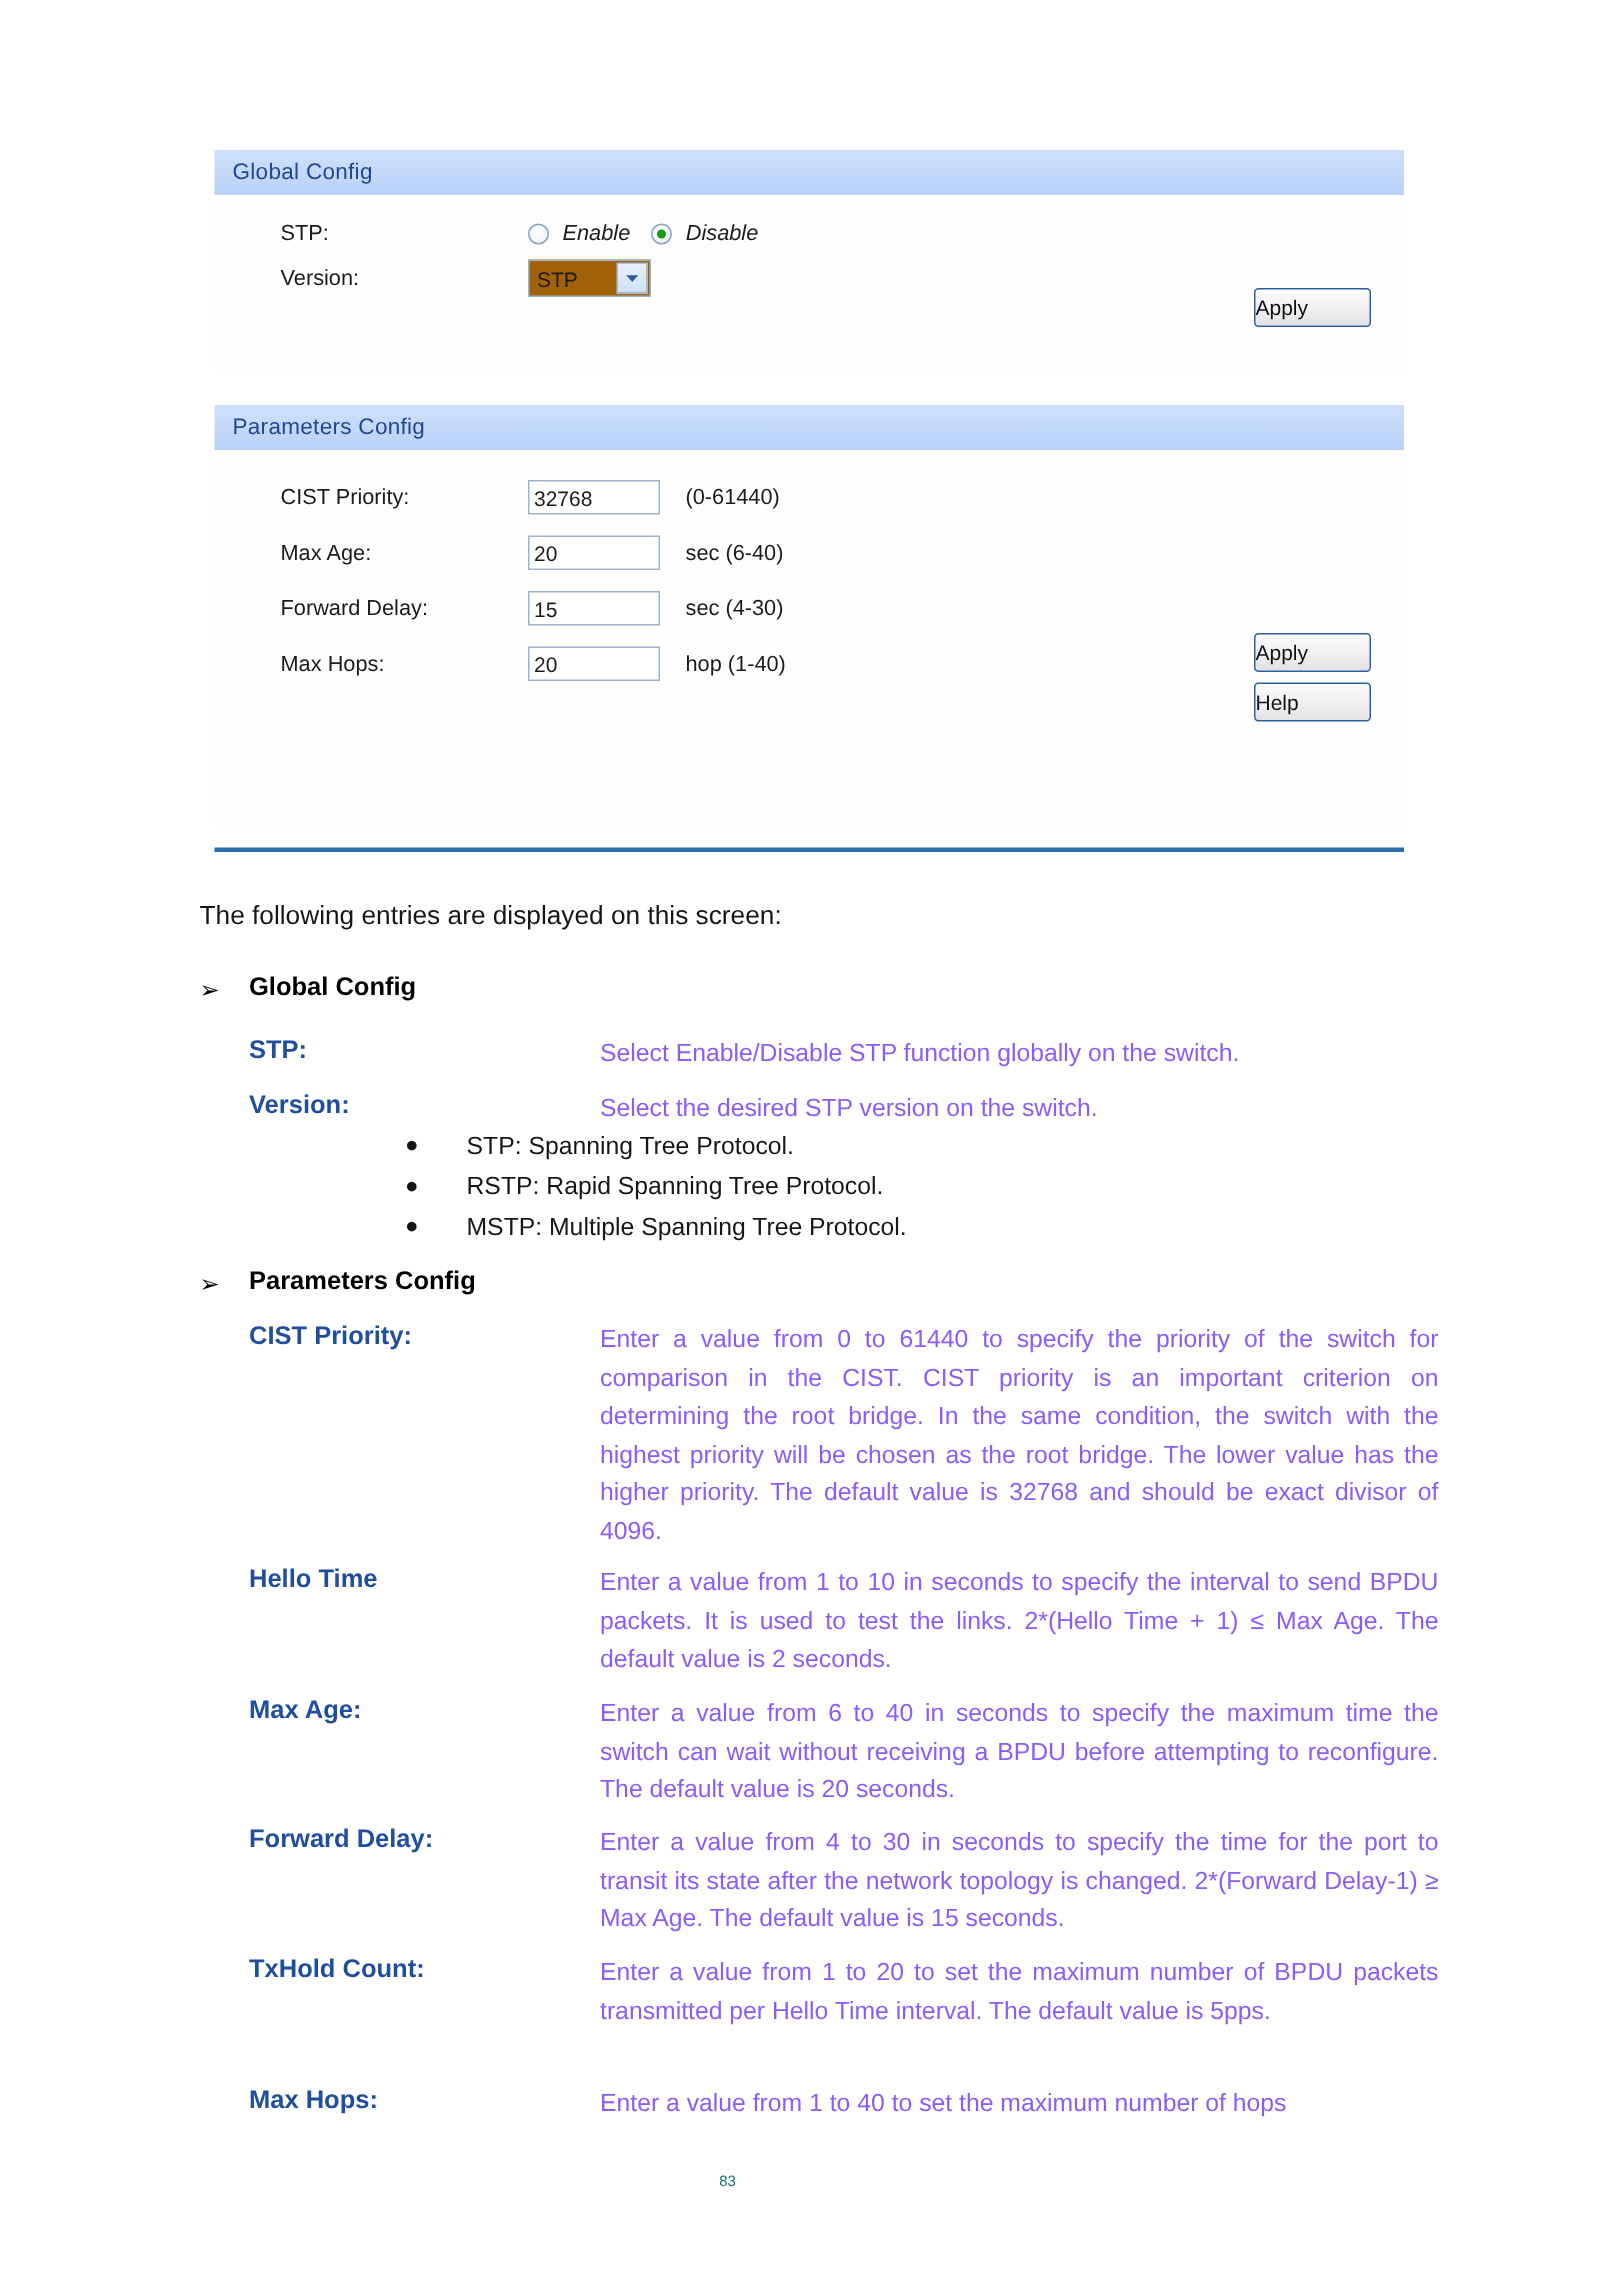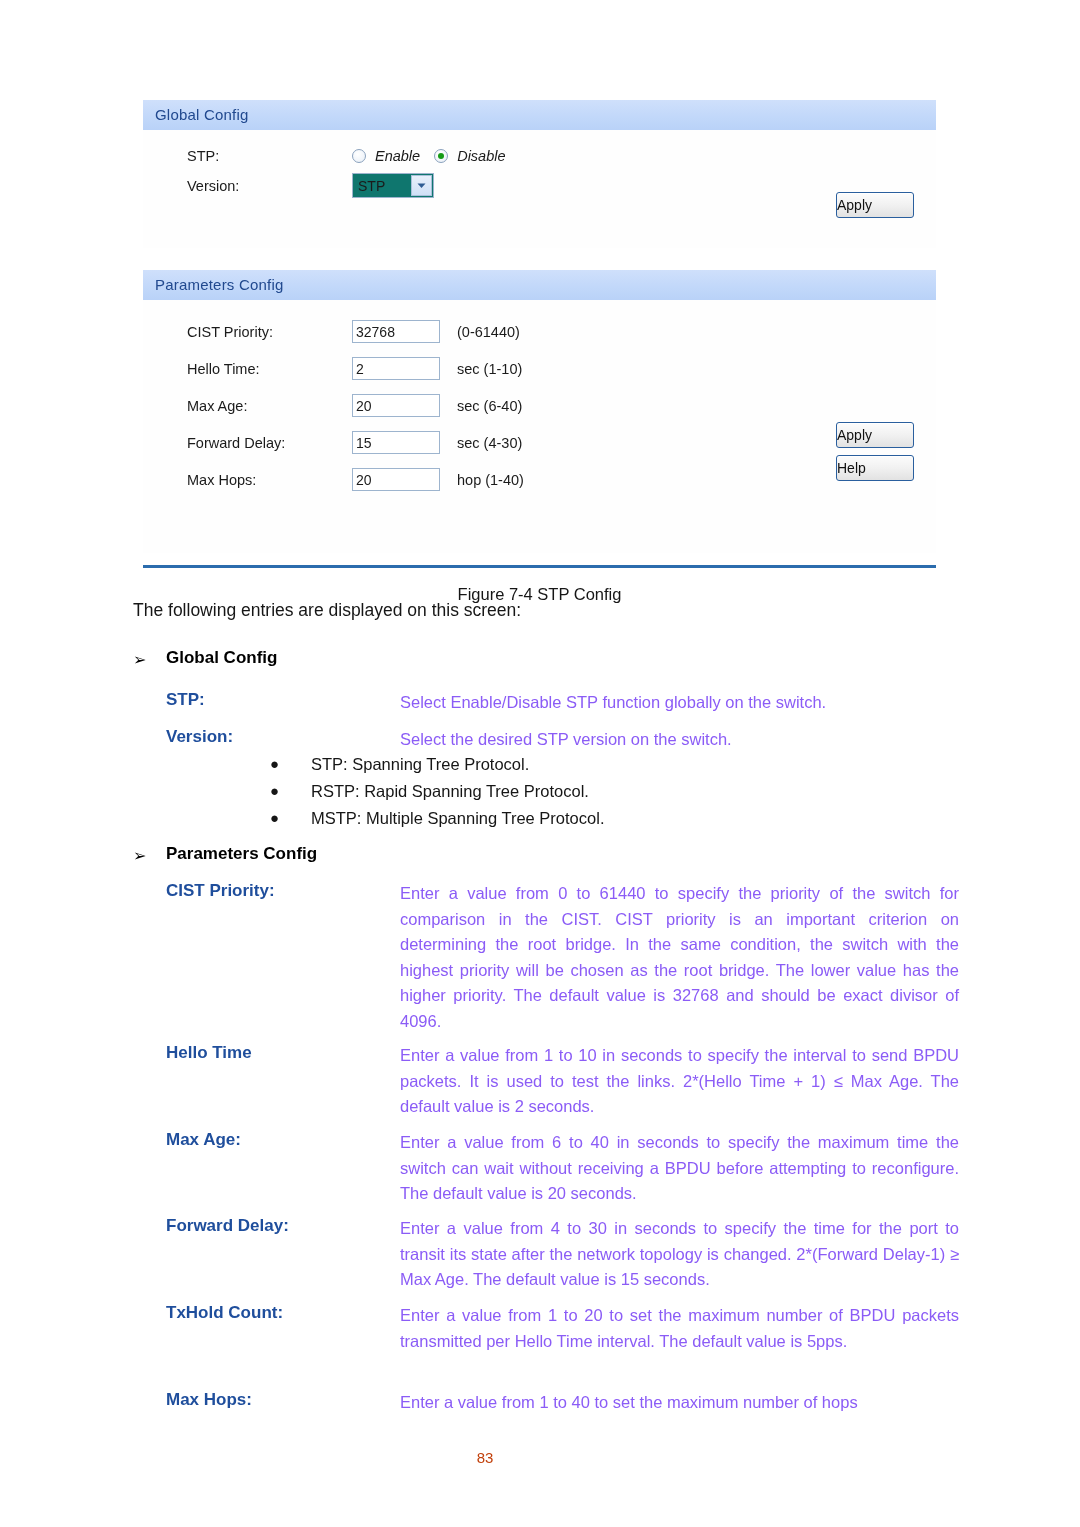--- a/index.html
+++ b/index.html
@@ -88,21 +88,21 @@
     width: 6px; height: 6px;
     border-radius: 50%;
     background: #159b16;
   }
   .radio-label { margin-left: 9px; font-size: 14.5px; color: #1b1b1b; font-style: italic; }
 
   
   .sel {
     width: 82px; height: 25px;
     border: 1px solid #9db4ce;
-    background: #0f766e;
+    background: #a16207;
     display: flex; align-items: center;
     position: relative;
   }
   .sel-text { font-size: 14px; padding-left: 5px; color: #1b1b1b; }
   .sel-arrow {
     position: absolute; right: 1px; top: 1px;
     width: 21px; height: 21px;
     background: linear-gradient(to bottom, #e8f0fb 0%, #cfe0f6 100%);
     border: 1px solid #a8bfda;
     display: flex; align-items: center; justify-content: center;
@@ -199,22 +199,22 @@
     position: absolute; left: 0; top: 0;
     font-size: 15px;
   }
   .bullet-row .btxt { position: absolute; left: 41px; top: 0; white-space: nowrap; }
 
   .page-number {
     position: absolute;
     left: 0; top: 1449px;
     width: 970px;
     text-align: center;
-    font-size: 15px;
-    color: #c2410c;
+    font-size: 10px;
+    color: #0f766e;
   }
 </style>
 </head>
 <body>
 
 <div class="figure">
 
   <div class="panel-header">Global Config</div>
   <div class="panel-body" style="height:118px;">
 
@@ -255,27 +255,20 @@
   <div class="panel-body" style="height:253px; padding-top:13px;">
 
     <div class="form-row">
       <div class="form-label">CIST Priority:</div>
       <div class="field-area">
         <input class="txt-input" type="text" readonly="" value="32768" style="">
         <span class="unit-hint">(0-61440)</span>
       </div>
     </div>
 
-    <div class="form-row">
-      <div class="form-label">Hello Time:</div>
-      <div class="field-area">
-        <input class="txt-input" type="text" readonly="" value="2" style="">
-        <span class="unit-hint">sec (1-10)</span>
-      </div>
-    </div>
 
     <div class="form-row">
       <div class="form-label">Max Age:</div>
       <div class="field-area">
         <input class="txt-input" type="text" readonly="" value="20" style="">
         <span class="unit-hint">sec (6-40)</span>
       </div>
     </div>
 
     <div class="form-row">
@@ -295,21 +288,20 @@
       </div>
     </div>
 
     <div class="btn-stack" style="right:22px; top:122px;">
       <div class="btn">Apply</div>
       <div class="btn">Help</div>
     </div>
   </div>
 
   <div class="figure-rule"></div>
-  <div class="figure-caption">Figure 7-4 STP Config</div>
 </div>
 
 <div class="doc">
 
   <div class="intro">The following entries are displayed on this screen:</div>
 
   <div class="arrow-head" style="left:133px; top:50px;">
     <span class="glyph">➢</span>
     <span class="txt">Global Config</span>
   </div>

